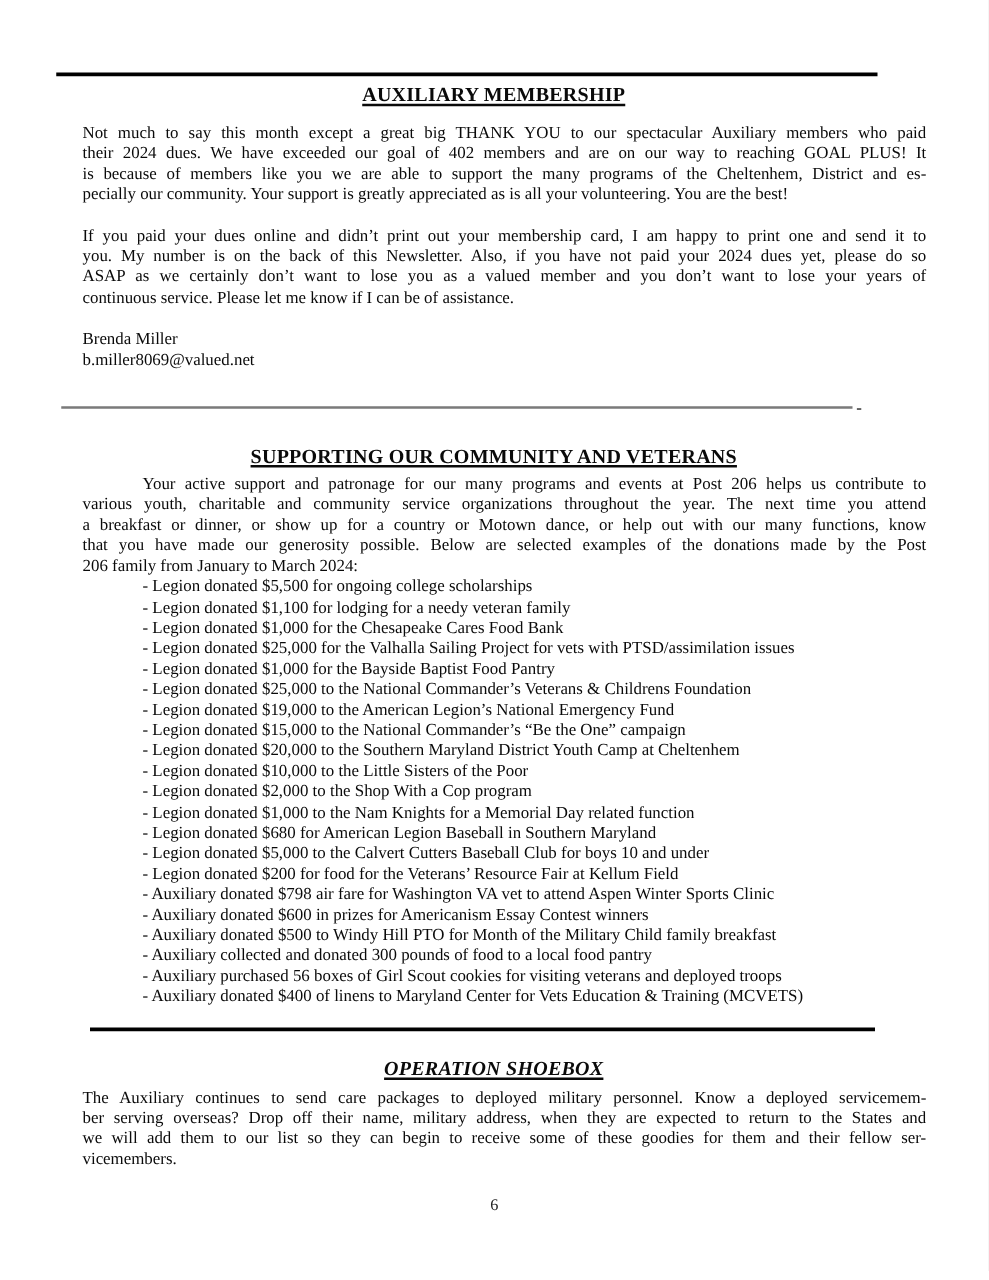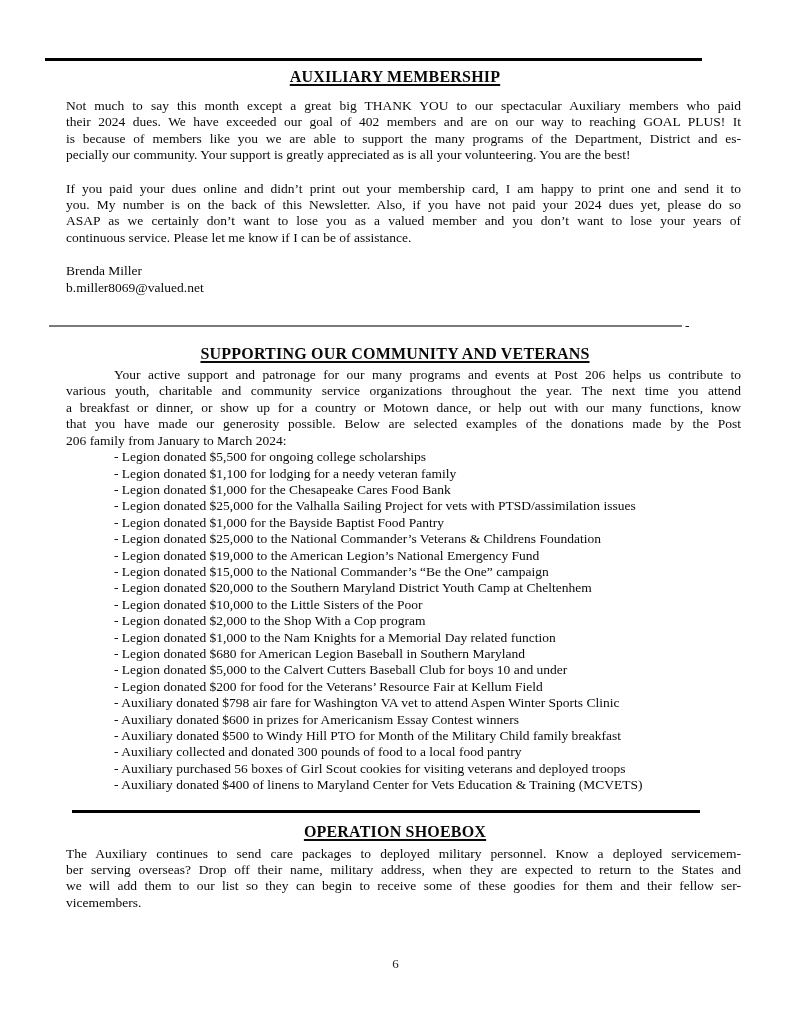--- a/index.html
+++ b/index.html
@@ -44,24 +44,24 @@
     text-underline-offset: 2px;
   }
   .para { margin: 0; }
   .jline { text-align: left; margin-left: 17px; }
   .justify .jline { text-align: justify; text-align-last: justify; }
   .justify .jline.last { text-align-last: auto; }
   .indent-first .jline:first-child { text-indent: 48px; }
   #membership-para-1 { margin-top: 11px; }
   #membership-para-2 { margin-top: 17px; }
   #signature-block { margin-top: 17px; }
-  #community-heading { margin-top: 12px; }
+  #community-heading { margin-top: 24px; }
   #community-intro { margin-top: 3px; }
   #donations-list { margin-left: 48px; }
-  #shoebox-heading { margin-top: 8px; }
+  #shoebox-heading { margin-top: 20px; font-style: italic; }
   #shoebox-para { margin-top: 4px; }
   .page-num {
     position: absolute;
     top: 956px;
     left: 0;
     width: 100%;
     text-align: center;
     font-size: 13px;
     color: #222;
   }
@@ -72,21 +72,21 @@
 <div class="page">
   <div class="content">
 
     <div class="rule rule-1"></div>
 
     <div class="heading" id="membership-heading">AUXILIARY MEMBERSHIP</div>
 
     <div class="para justify" id="membership-para-1">
         <div class="jline">Not much to say this month except a great big THANK YOU to our spectacular Auxiliary members who paid</div>
         <div class="jline">their 2024 dues. We have exceeded our goal of 402 members and are on our way to reaching GOAL PLUS! It</div>
-        <div class="jline">is because of members like you we are able to support the many programs of the Department, District and es-</div>
+        <div class="jline">is because of members like you we are able to support the many programs of the Cheltenhem, District and es-</div>
         <div class="jline last">pecially our community. Your support is greatly appreciated as is all your volunteering. You are the best!</div>
       </div>
 
     <div class="para justify" id="membership-para-2">
         <div class="jline">If you paid your dues online and didn’t print out your membership card, I am happy to print one and send it to</div>
         <div class="jline">you. My number is on the back of this Newsletter. Also, if you have not paid your 2024 dues yet, please do so</div>
         <div class="jline">ASAP as we certainly don’t want to lose you as a valued member and you don’t want to lose your years of</div>
         <div class="jline last">continuous service. Please let me know if I can be of assistance.</div>
       </div>
 

